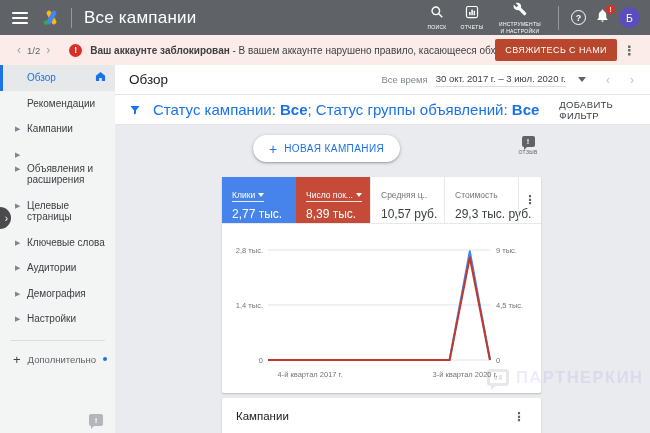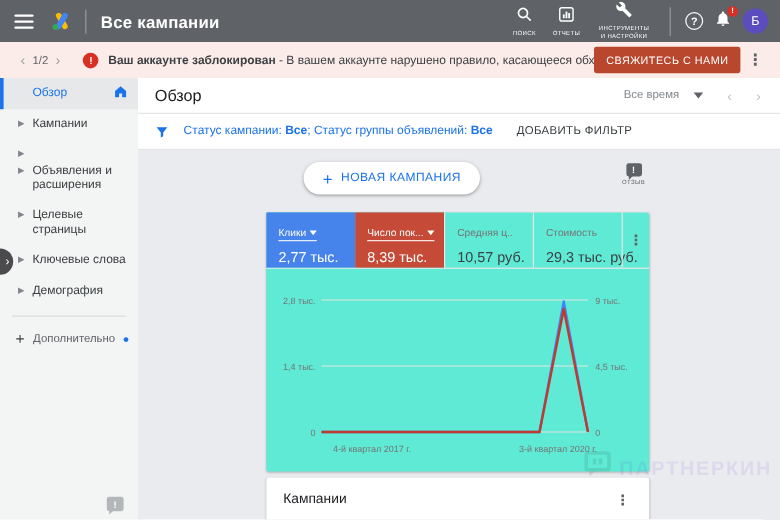--- a/index.html
+++ b/index.html
@@ -6,21 +6,21 @@
   html,body { width:650px; height:433px; overflow:hidden; }
   body { font-family:"Liberation Sans","DejaVu Sans",sans-serif; background:#fff; position:relative; }
   .app { width:650px; height:433px; position:relative; overflow:hidden; background:#fff; }
 
   
   .topbar { height:35px; background:#5f6368; display:flex; align-items:center; padding:0 10px 0 12px; color:#fff; }
   .hamburger { width:16px; display:flex; flex-direction:column; gap:3px; cursor:pointer; margin-right:14px; }
   .hamburger span { height:2px; background:#fff; border-radius:1px; }
   .ads-logo { margin-right:10px; display:flex; align-items:center; }
   .tb-divider { width:1px; height:20px; background:rgba(255,255,255,.35); margin-right:12px; }
-  .tb-title { font-size:14px; font-weight:700; letter-spacing:.2px; }
+  .tb-title { font-size:17px; font-weight:400; letter-spacing:.2px; }
   .tb-right { margin-left:auto; display:flex; align-items:center; gap:9px; }
   .tb-iconbtn { display:flex; flex-direction:column; align-items:center; gap:1px; cursor:pointer; min-width:26px; }
   .tb-iconbtn .lbl { font-size:5px; letter-spacing:.3px; color:#fff; text-align:center; line-height:6px; }
   .tb-divider2 { width:1px; height:24px; background:rgba(255,255,255,.35); margin:0 3px; }
   .help-circle { width:15px; height:15px; border:1.4px solid #fff; border-radius:50%; font-size:9px; font-weight:700; display:flex; align-items:center; justify-content:center; }
   .bell-wrap { position:relative; }
   .bell-badge { position:absolute; top:-4px; right:-6px; background:#d93025; border:1.5px solid #5f6368; color:#fff; width:11px; height:11px; border-radius:50%; font-size:6.5px; font-weight:700; display:flex; align-items:center; justify-content:center; }
   .avatar { width:21px; height:21px; border-radius:50%; background:#5b4dbe; color:#fff; font-size:10.5px; display:flex; align-items:center; justify-content:center; }
 
   
@@ -55,35 +55,35 @@
   .page-header { height:30px; background:#fff; border-bottom:1px solid #e4e4e4; display:flex; align-items:center; padding:0 10px 0 14px; }
   .page-title { font-size:13.5px; font-weight:500; color:#202124; }
   .ph-right { margin-left:auto; display:flex; align-items:center; gap:8px; }
   .date-preset { font-size:9.5px; color:#80868b; }
   .date-range { font-size:9.5px; color:#3c4043; border-bottom:1px solid #dadce0; padding-bottom:2px; cursor:pointer; }
   .caret-down { width:0; height:0; border-left:4px solid transparent; border-right:4px solid transparent; border-top:5px solid #5f6368; margin:0 6px 0 4px; cursor:pointer; }
   .ph-chev { color:#bdc1c6; font-size:12px; padding:0 6px; cursor:pointer; }
 
   .filter-bar { height:30px; background:#fff; border-bottom:1px solid #e4e4e4; display:flex; align-items:center; padding:0 14px; gap:6px; }
   .funnel { margin-right:6px; display:flex; }
-  .filter-text { font-size:10px; color:#1a73e8; white-space:nowrap; }
+  .filter-text { font-size:15px; color:#1a73e8; white-space:nowrap; }
   .filter-text b { font-weight:700; }
   .add-filter { font-size:9.5px; font-weight:500; color:#3c4043; letter-spacing:.3px; margin-left:14px; cursor:pointer; }
 
   
   .content { flex:1; background:#e9ebee; position:relative; overflow:hidden; }
   .new-campaign { position:absolute; left:138px; top:10px; height:27px; background:#fff; border:none; border-radius:14px; box-shadow:0 1px 2px rgba(0,0,0,.25), 0 1px 4px rgba(0,0,0,.15); display:flex; align-items:center; gap:7px; padding:0 16px; cursor:pointer; font-family:inherit; }
   .new-campaign .plus { color:#1a73e8; font-size:14px; font-weight:400; }
   .new-campaign .lbl { color:#1a73e8; font-size:10px; font-weight:500; letter-spacing:.4px; }
   .feedback-btn { position:absolute; left:398px; top:11px; display:flex; flex-direction:column; align-items:center; gap:2px; cursor:pointer; width:30px; }
   .fb-bubble { width:13px; height:11px; background:#5f6368; border-radius:2px; color:#fff; font-size:7.5px; font-weight:700; display:flex; align-items:center; justify-content:center; position:relative; }
   .fb-bubble:after { content:""; position:absolute; left:2px; bottom:-3px; border-left:4px solid #5f6368; border-bottom:4px solid transparent; }
   .feedback-btn .lbl { font-size:5px; color:#5f6368; letter-spacing:.3px; }
 
-  .stats-card { position:absolute; left:107px; top:52px; width:319px; height:216px; background:#5eead4; border-radius:2px; box-shadow:0 1px 2px rgba(0,0,0,.2); }
+  .stats-card { position:absolute; left:107px; top:52px; width:319px; height:216px; background:#ffffff; border-radius:2px; box-shadow:0 1px 2px rgba(0,0,0,.2); }
   .metric-row { display:flex; height:47px; border-bottom:1px solid #e8e8e8; }
   .metric-cell { width:74px; padding:7px 0 0 10px; cursor:pointer; }
   .metric-cell .mlabel { font-size:8.5px; color:#757575; white-space:nowrap; display:inline-flex; align-items:center; gap:3px; }
   .metric-cell .mvalue { font-size:12px; color:#3c4043; margin-top:5px; white-space:nowrap; }
   .metric-cell.colored { color:#fff; }
   .metric-cell.colored .mlabel { color:#fff; border-bottom:1px solid rgba(255,255,255,.85); padding-bottom:1px; }
   .metric-cell.colored .mvalue { color:#fff; }
   .mcaret { width:0; height:0; border-left:3.5px solid transparent; border-right:3.5px solid transparent; border-top:4px solid #fff; }
   .metric-cell.plain { border-left:1px solid #e8e8e8; }
   .metric-dots { width:23px; display:flex; align-items:center; justify-content:center; border-left:1px solid #e8e8e8; cursor:pointer; color:#5f6368; font-size:12px; font-weight:700; }
@@ -93,21 +93,21 @@
   .series-line { fill:none; stroke-width:2; stroke-linejoin:round; }
 
   .campaigns-card { position:absolute; left:107px; top:273px; width:319px; height:60px; background:#fff; border-radius:2px; box-shadow:0 1px 2px rgba(0,0,0,.2); padding:12px 12px 0 14px; display:flex; }
   .campaigns-title { font-size:11.5px; font-weight:500; color:#202124; }
   .card-dots { margin-left:auto; color:#5f6368; font-size:12px; font-weight:700; cursor:pointer; padding:0 4px; }
 
   .watermark { position:absolute; left:372px; top:243px; display:flex; align-items:center; gap:7px; opacity:.09; z-index:5; pointer-events:none; }
   .wm-icon { width:22px; height:17px; border:3px solid #111; border-radius:3px; position:relative; display:flex; align-items:center; justify-content:center; gap:2px; }
   .wm-icon i { width:3px; height:5px; background:#111; }
   .wm-icon:after { content:""; position:absolute; left:1px; bottom:-7px; border-left:6px solid #111; border-bottom:5px solid transparent; }
-  .wm-text { font-size:16.5px; font-weight:800; letter-spacing:1.5px; color:#6d28d9;margin-top:14px; }
+  .wm-text { font-size:16.5px; font-weight:800; letter-spacing:1.5px; color:#6d28d9; }
 </style>
 </head>
 <body>
 
 <div class="app">
 
   <div class="topbar">
     <div class="hamburger">
         <span></span>
         <span></span>
@@ -181,42 +181,46 @@
 
     <div class="sidebar">
       <div class="side-item active">
         <span>Обзор</span>
         <span class="home-ic">
           <svg width="11" height="11" viewBox="0 0 12 12">
               <path d="M6 1 L11 5.2 V11 H7.4 V7.6 H4.6 V11 H1 V5.2 Z" fill="#1a73e8"></path>
             </svg>
         </span>
       </div>
+      <div class="side-item"><span>Рекомендации</span></div>
       <div class="side-item"><span class="chev">▶</span><span>Кампании</span></div>
       <div class="side-item"><span class="chev">▶</span></div>
       <div class="side-item"><span class="chev">▶</span><span>Объявления и расширения</span></div>
       <div class="side-item"><span class="chev">▶</span><span>Целевые страницы</span></div>
       <div class="side-item"><span class="chev">▶</span><span>Ключевые слова</span></div>
+      <div class="side-item"><span class="chev">▶</span><span>Аудитории</span></div>
       <div class="side-item"><span class="chev">▶</span><span>Демография</span></div>
+      <div class="side-item"><span class="chev">▶</span><span>Настройки</span></div>
       <div class="side-divider"></div>
       <div class="side-more">
         <span class="plus">+</span>
         <span style="font-size:9.5px;font-weight:500">Дополнительно</span>
         <span class="dot"></span>
       </div>
       <div class="side-feedback">!</div>
       <div class="collapse-handle">›</div>
     </div>
 
     <div class="main">
 
       <div class="page-header">
         <div class="page-title">Обзор</div>
         <div class="ph-right">
           <span class="date-preset">Все время</span>
+          <span class="date-range">30 окт. 2017 г. – 3 июл. 2020 г.</span>
           <span class="caret-down"></span>
           <span class="ph-chev">‹</span>
           <span class="ph-chev">›</span>
         </div>
       </div>
 
       <div class="filter-bar">
         <span class="funnel">
           <svg width="12" height="12" viewBox="0 0 24 24" fill="#1a73e8">
               <path d="M3 4h18l-7 9v6l-4 2v-8L3 4z"></path>

